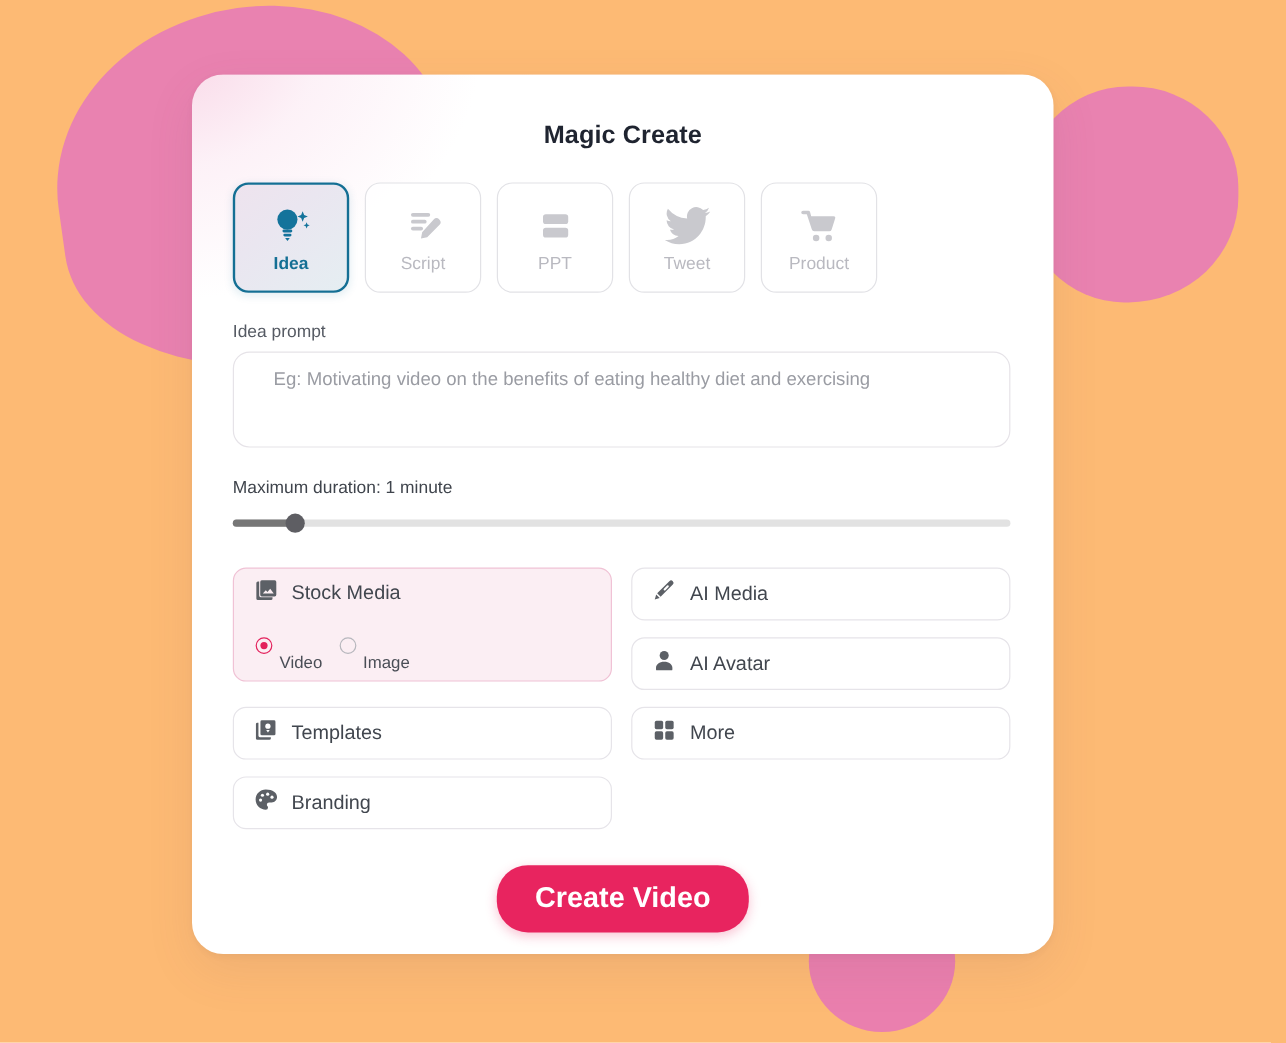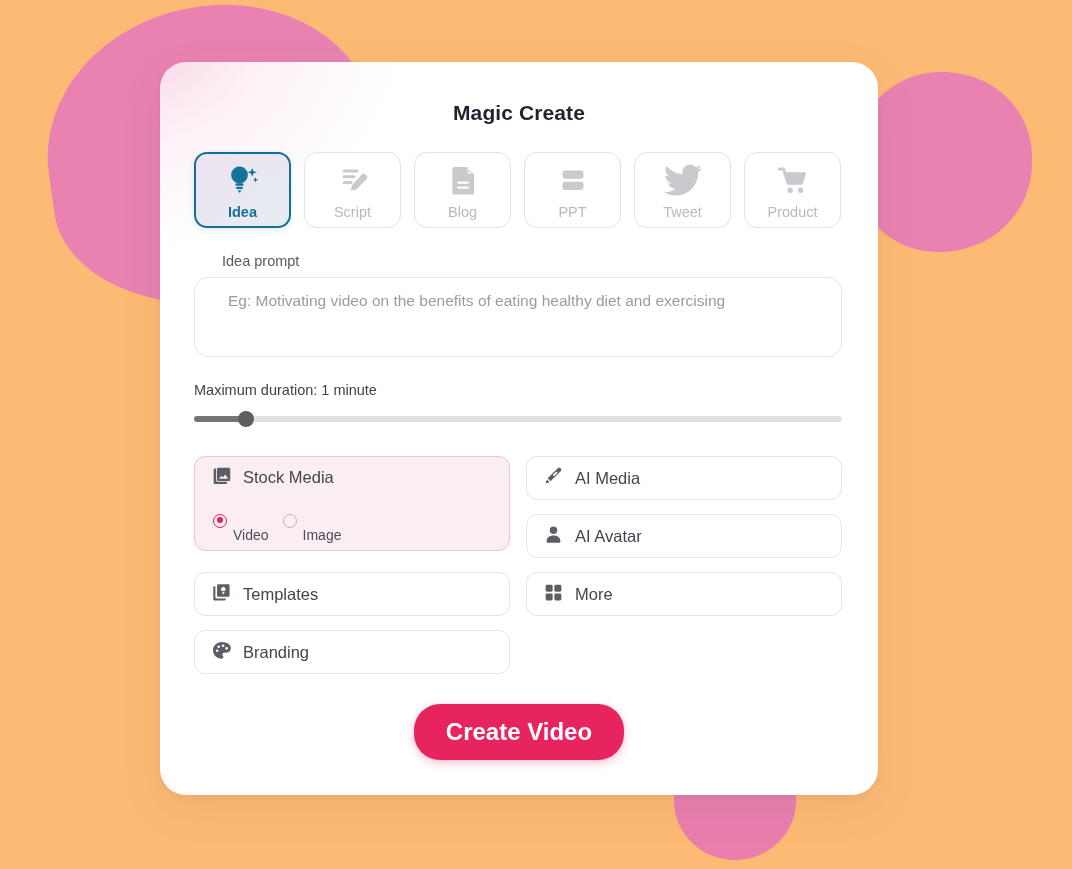--- a/index.html
+++ b/index.html
@@ -86,21 +86,21 @@
   
   .tabs {
     display: flex;
     gap: 13px;
     margin-top: 27px;
     justify-content: flex-start;
   }
 
   .tab {
     width: 97px;
-    height: 76px;
+    height: 92px;
     border-radius: 13px;
     border: 1px solid #e2e2e6;
     background: rgba(255,255,255,0.70);
     display: flex;
     flex-direction: column;
     align-items: center;
     justify-content: center;
     gap: 5px;
     cursor: pointer;
   }
@@ -122,21 +122,20 @@
     color: #146f94;
     font-weight: bold;
   }
   .tab.active .ico-fill { fill: #14739b; }
 
   
   .field-label {
     margin-top: 25px;
     font-size: 14.5px;
     color: #555a63;
-    margin-left: 28px;
   }
 
   .prompt-box {
     margin-top: 8px;
     width: 648px;
     height: 80px;
     border-radius: 14px;
     border: 1px solid #e6e3e8;
     background: rgba(255,255,255,0.55);
     padding: 14px 33px;
@@ -335,35 +334,20 @@
               <rect x="8.5" y="8.5" width="16" height="3.1" rx="1.55"></rect>
               <rect x="8.5" y="14.2" width="13" height="3.1" rx="1.55"></rect>
               <rect x="8.5" y="19.9" width="10" height="3.1" rx="1.55"></rect>
               <path d="M27.4 13.9 a3.3 3.3 0 0 1 4.7 4.7 L22.0 28.7 l-5.2 1.0 1.0 -5.2 z"></path>
             </g>
           </svg>
         </span>
         <span class="tab-label">Script</span>
       </div>
 
-      <div class="tab">
-        <span>
-          <svg width="38" height="38" viewBox="0 0 38 38">
-            <g class="ico-fill">
-              <path d="M10 6 h13 l7 7 v19 a1.6 1.6 0 0 1 -1.6 1.6 H10 A1.6 1.6 0 0 1 8.4 32 V7.6 A1.6 1.6 0 0 1 10 6 z"></path>
-            </g>
-            <g fill="#ffffff">
-              <rect x="13.2" y="20.5" width="12" height="2.3" rx="1.15"></rect>
-              <rect x="13.2" y="25.4" width="12" height="2.3" rx="1.15"></rect>
-              <path d="M23.4 6.6 v6.3 h6.3 z" opacity="0.55"></path>
-            </g>
-          </svg>
-        </span>
-        <span class="tab-label">Blog</span>
-      </div>
 
       <div class="tab">
         <span>
           <svg width="38" height="38" viewBox="0 0 38 38">
             <g class="ico-fill">
               <rect x="8.5" y="9.5" width="21" height="8.2" rx="2.4"></rect>
               <rect x="8.5" y="20.8" width="21" height="8.2" rx="2.4"></rect>
             </g>
           </svg>
         </span>

